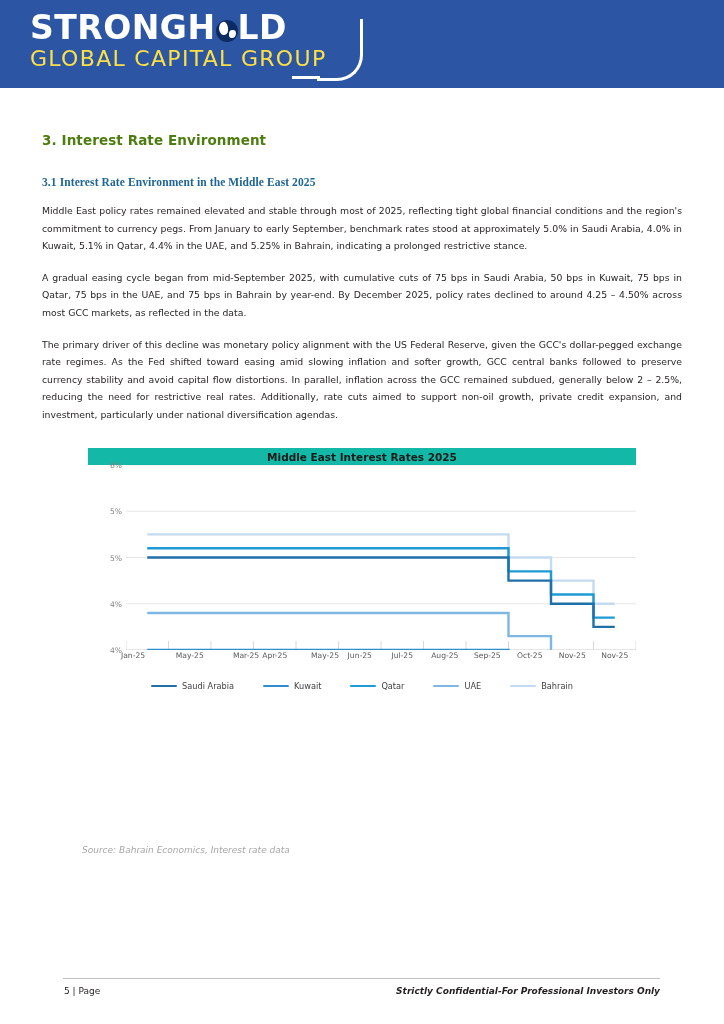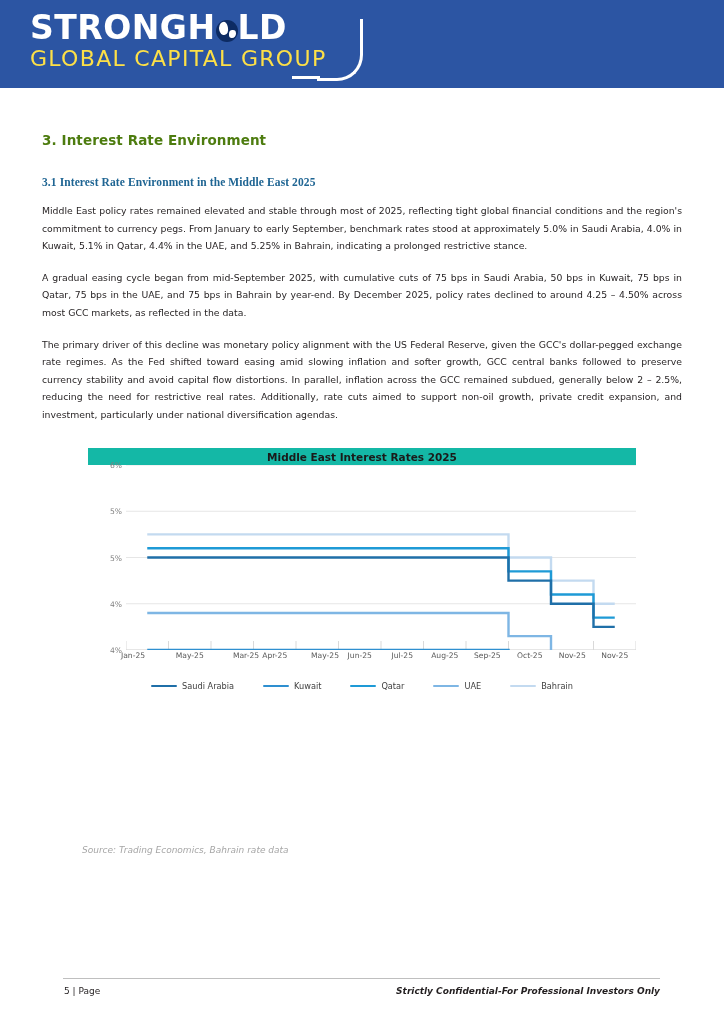--- a/index.html
+++ b/index.html
@@ -284,17 +284,17 @@
         <span class="legend-swatch" style="background: rgb(126, 182, 228);"></span>
         <span class="legend-label">UAE</span>
       </div>
       <div class="legend-item">
         <span class="legend-swatch" style="background: rgb(195, 218, 240);"></span>
         <span class="legend-label">Bahrain</span>
       </div>
     </div>
 </div>
 
-<div class="source-note">Source: Trading Economics, Bahrain rate data</div>
+<div class="source-note">Source: Bahrain Economics, Interest rate data</div>
 
 <div class="footer-rule"></div>
 <div class="footer-left">5 | Page</div>
 <div class="footer-right">Strictly Confidential-For Professional Investors Only</div>
 
 </body></html>

